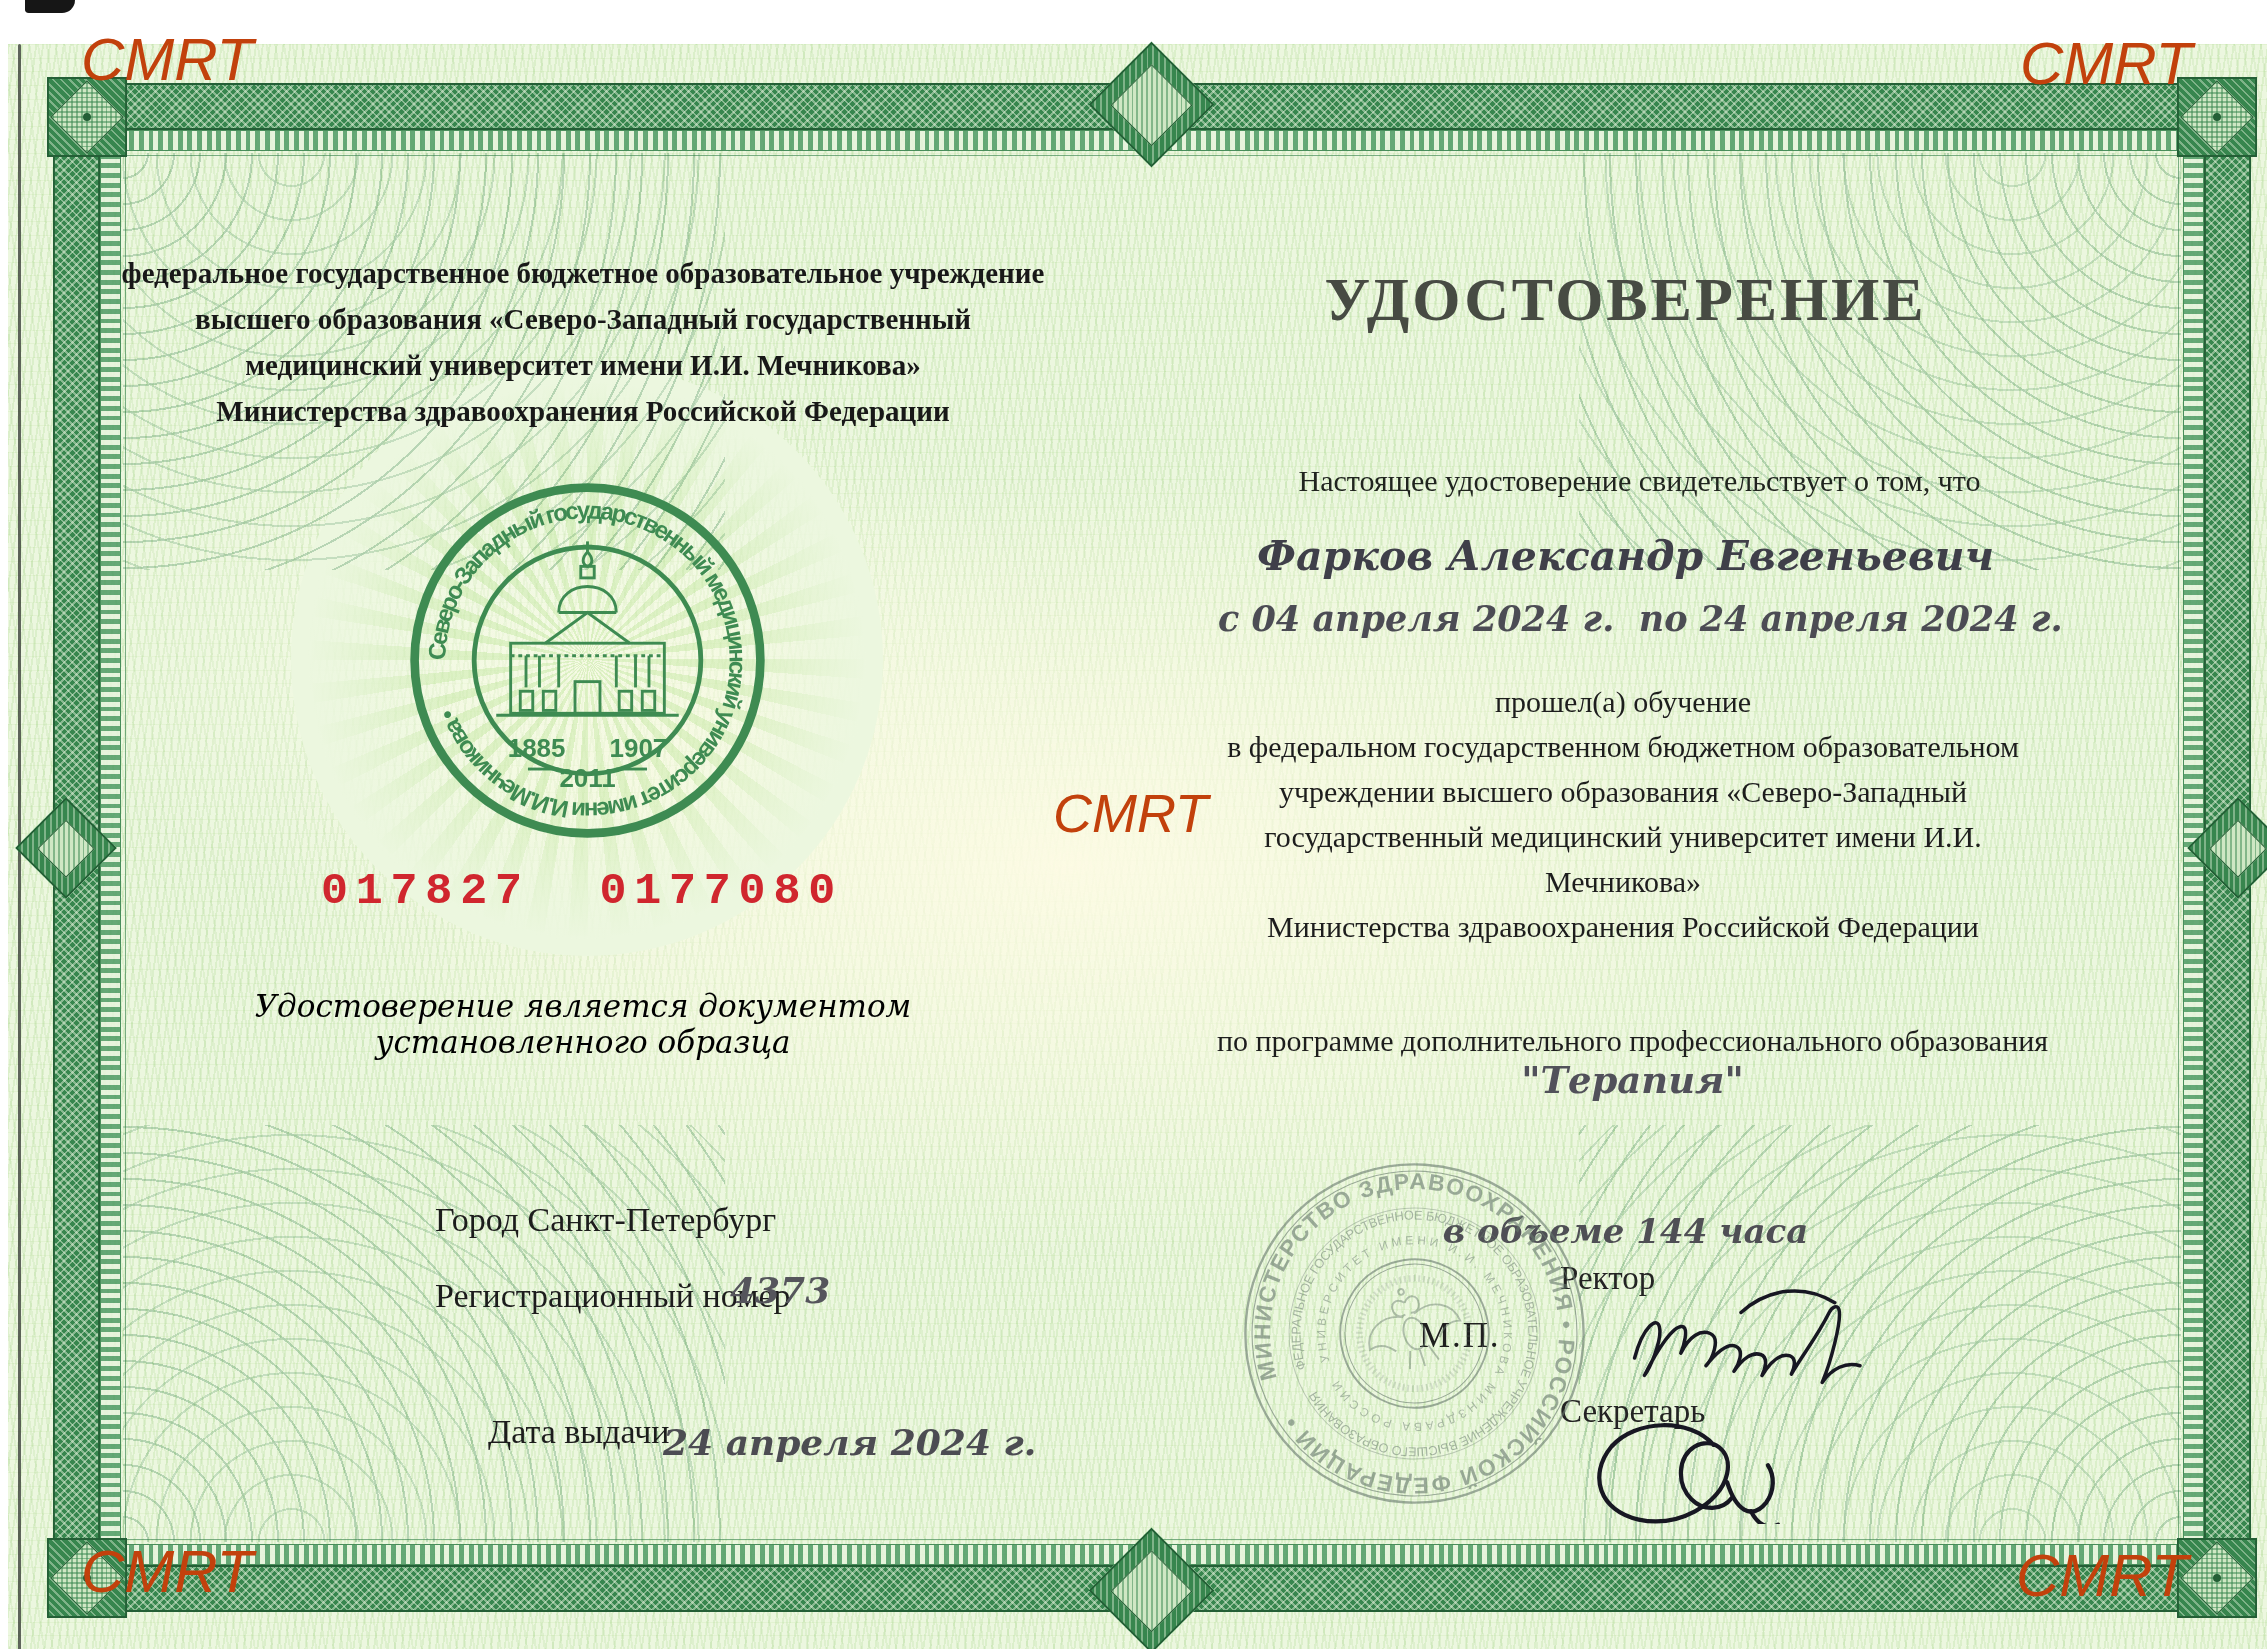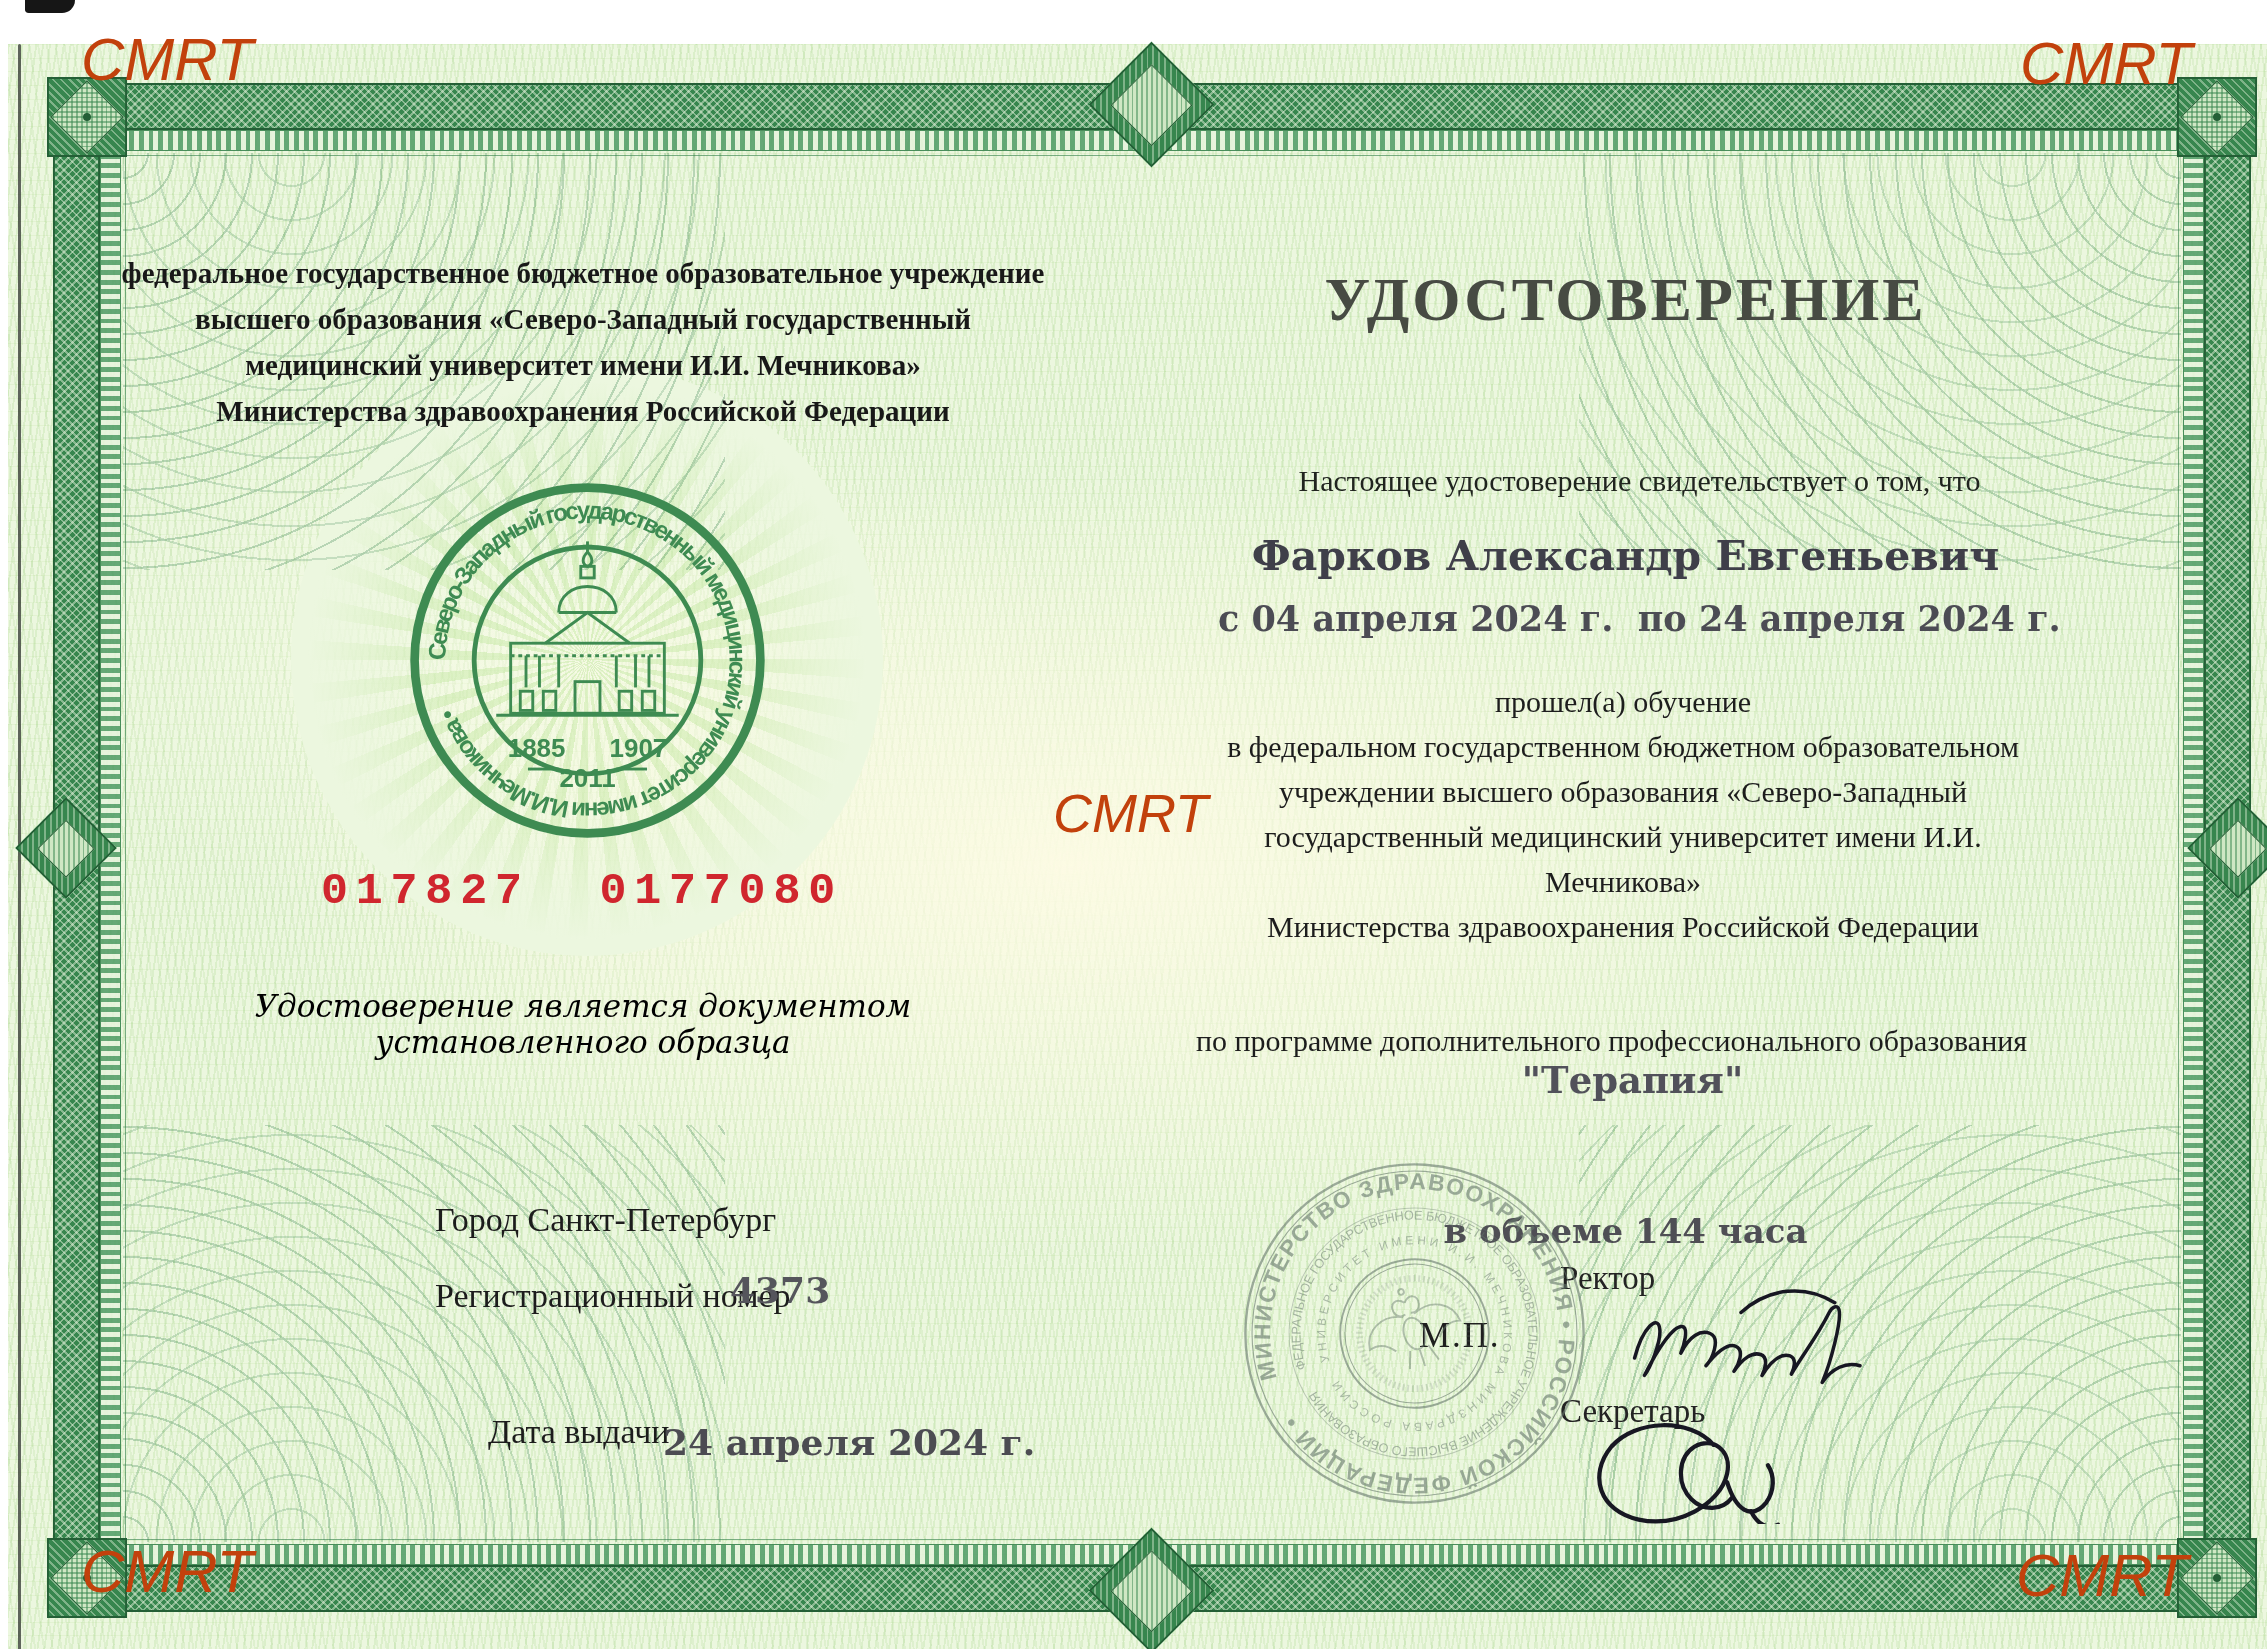--- a/index.html
+++ b/index.html
@@ -75,26 +75,26 @@
       repeating-radial-gradient(circle at 100% 100%, rgba(46,125,70,0) 0 24px, rgba(46,125,70,.8) 24px 26px),
       repeating-radial-gradient(circle at 72% 100%, rgba(46,125,70,0) 0 32px, rgba(46,125,70,.6) 32px 34px);}
   
   .org{position:absolute;left:115px;top:250px;width:936px;text-align:center;
        font-weight:bold;font-size:29px;line-height:46px;color:#181818;}
   .title{position:absolute;left:1218px;top:264px;width:815px;text-align:center;
        font-size:62px;font-weight:bold;letter-spacing:2.9px;color:#474b43;}
   .subtitle{position:absolute;left:1218px;top:377px;width:815px;text-align:center;
        font-size:31px;font-weight:bold;letter-spacing:1px;color:#2c302b;}
   .certifies{position:absolute;left:1232px;top:464px;width:815px;text-align:center;font-size:30px;color:#20241f;}
-  .script{font-family:"DejaVu Serif",serif;font-weight:bold;}
+  .script{font-family:"DejaVu Serif",serif;font-style:italic;font-weight:bold;}
   .name{position:absolute;left:1218px;top:532px;width:815px;text-align:center;font-size:41px;color:#3f3f49;}
   .period{position:absolute;left:1218px;top:598px;width:815px;text-align:center;font-size:35px;color:#4c4c54;white-space:pre;}
   .training{position:absolute;left:1196px;top:679px;width:854px;text-align:center;
        font-size:30px;line-height:45px;color:#1d1d1d;}
-  .program-label{position:absolute;left:1196px;top:1024px;width:873px;text-align:left;font-size:30px;color:#1d1d1d;}
+  .program-label{position:absolute;left:1196px;top:1024px;width:873px;text-align:center;font-size:30px;color:#1d1d1d;}
   .program-name{position:absolute;left:1196px;top:1058px;width:873px;text-align:center;font-size:37px;color:#51515a;}
   .volume{position:absolute;left:1407px;top:1211px;width:437px;text-align:center;font-size:34px;color:#4f4f55;}
   .rector-label{position:absolute;left:1560px;top:1260px;font-size:33px;color:#232323;}
   .secretary-label{position:absolute;left:1560px;top:1393px;font-size:33px;color:#232323;}
   .mp{position:absolute;left:1419px;top:1316px;font-size:35px;color:#1f1f1f;letter-spacing:1.9px;}
   .statement{position:absolute;left:134px;top:988px;width:898px;text-align:center;
        font-size:31px;font-style:italic;color:#000000;font-family:"DejaVu Serif",serif;}
   .serial{position:absolute;left:116px;top:866px;width:932px;text-align:center;white-space:pre;
        font-family:"Liberation Mono",monospace;font-weight:bold;font-size:45px;letter-spacing:7.8px;color:#d0262e;}
   .city{position:absolute;left:435px;top:1153px;font-size:34px;margin-top:48px;}

